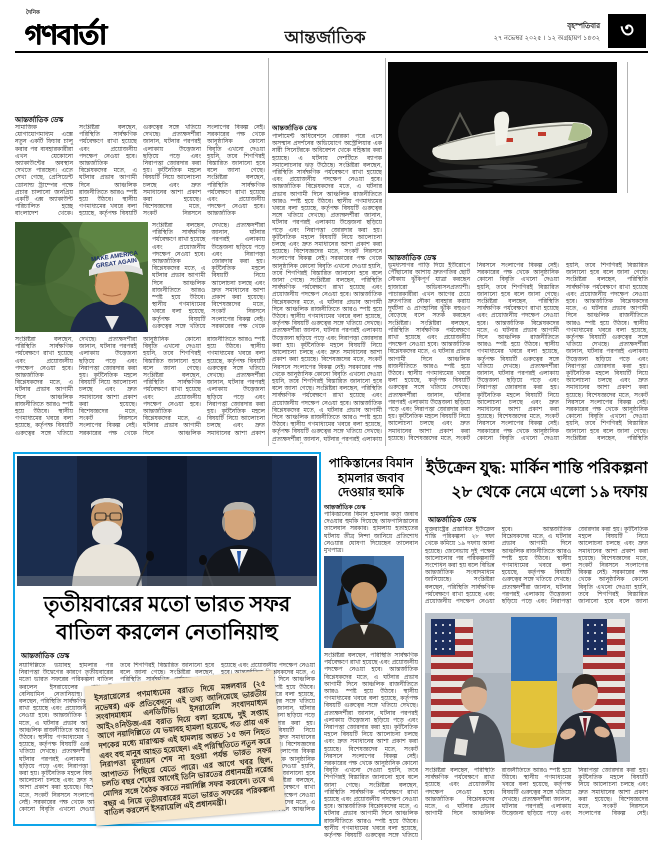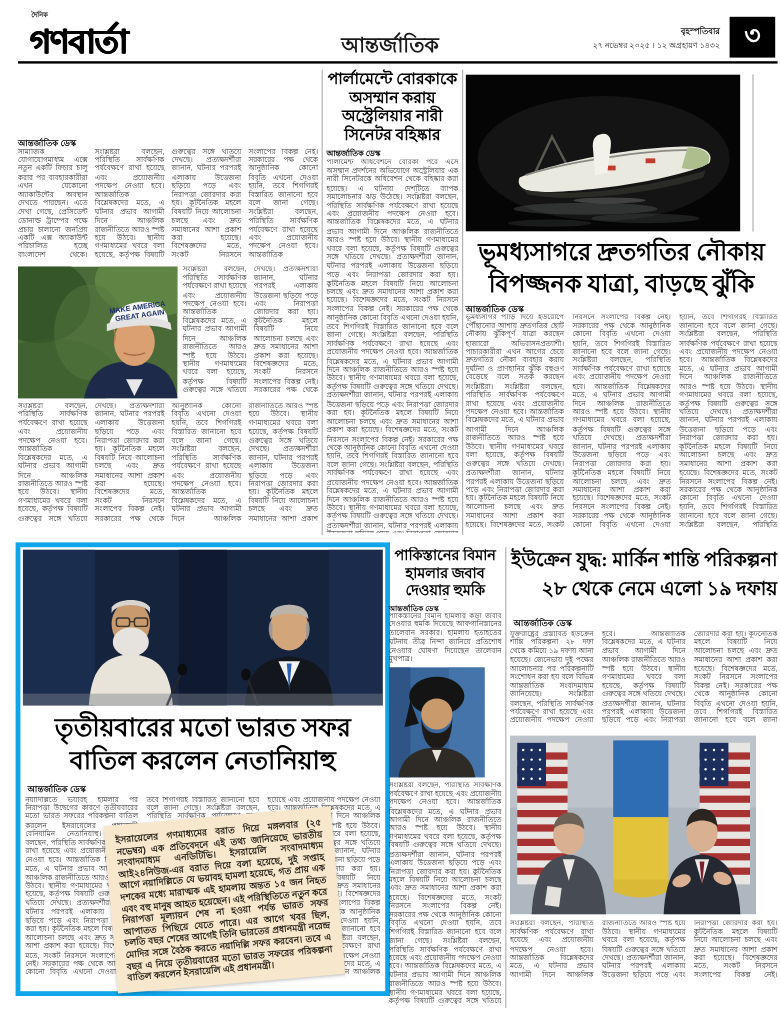--- a/index.html
+++ b/index.html
@@ -11,21 +11,21 @@
   .bt{font-size:6px;line-height:7.2px;text-align:justify;color:#2e2e2e;overflow:hidden;}
   .cols2{column-count:2;column-gap:6px;}
   .cols3{column-count:3;column-gap:7px;}
   .cols4{column-count:4;column-gap:6px;}
   .vrule{width:1px;background:#b3b3b3;}
   .hrule{background:#000;}
   .logo{font-weight:bold;letter-spacing:-1px;font-size:27px;color:#000;
         text-shadow:0.6px 0 #000,-0.6px 0 #000,0 0.4px #000;}
   .badge{background:#000;color:#fff;display:flex;align-items:center;justify-content:center;
          font-size:21px;font-weight:bold;}
-  .boxed{border:4px solid #0ea5e9;}
+  .boxed{border:2px solid #0ea5e9;}
   .pullquote{background:#f6e7cd;transform:rotate(-5deg);padding:8px 9px;
              font-size:7.6px;line-height:9.6px;font-weight:bold;color:#262016;
              text-align:justify;overflow:hidden;box-shadow:0 1px 3px rgba(0,0,0,0.25);}
   svg{display:block;}
 </style>
 </head>
 <body>
 
 <div class="page">
 
@@ -70,21 +70,20 @@
       </g>
     </svg>
   </div>
   <div class="abs bt cols2" style="left:152px;top:222px;width:113px;height:110px;">
     <span>সংশ্লিষ্টরা বলছেন, পরিস্থিতি সার্বক্ষণিক পর্যবেক্ষণে রাখা হয়েছে এবং প্রয়োজনীয় পদক্ষেপ নেওয়া হবে। আন্তর্জাতিক বিশ্লেষকদের মতে, এ ঘটনার প্রভাব আগামী দিনে আঞ্চলিক রাজনীতিতে আরও স্পষ্ট হয়ে উঠবে। স্থানীয় গণমাধ্যমের খবরে বলা হয়েছে, কর্তৃপক্ষ বিষয়টি গুরুত্বের সঙ্গে খতিয়ে দেখছে। প্রত্যক্ষদর্শীরা জানান, ঘটনার পরপরই এলাকায় উত্তেজনা ছড়িয়ে পড়ে এবং নিরাপত্তা জোরদার করা হয়। কূটনৈতিক মহলে বিষয়টি নিয়ে আলোচনা চলছে এবং দ্রুত সমাধানের আশা প্রকাশ করা হয়েছে। বিশেষজ্ঞদের মতে, সংকট নিরসনে সংলাপের বিকল্প নেই। সরকারের পক্ষ থেকে আনুষ্ঠানিক কোনো বিবৃতি এখনো দেওয়া হয়নি, তবে শিগগিরই বিস্তারিত জানানো হবে বলে জানা গেছে। সংশ্লিষ্টরা বলছেন, পরিস্থিতি সার্বক্ষণিক পর্যবেক্ষণে রাখা হয়েছে এবং প্রয়োজনীয় পদক্ষেপ নেওয়া হবে। আন্তর্জাতিক বিশ্লেষকদের মতে, এ ঘটনার প্রভাব আগামী দিনে আঞ্চলিক রাজনীতিতে আরও স্পষ্ট হয়ে উঠবে। স্থানীয় গণমাধ্যমের খবরে বলা হয়েছে, কর্তৃপক্ষ বিষয়টি গুরুত্বের সঙ্গে খতিয়ে দেখছে। প্রত্যক্ষদর্শীরা জানান, ঘটনার পরপরই এলাকায় উত্তেজনা ছড়িয়ে পড়ে এবং নিরাপত্তা জোরদার করা হয়। কূটনৈতিক মহলে বিষয়টি নিয়ে আলোচনা চলছে এবং দ্রুত সমাধানের আশা প্রকাশ করা হয়েছে। বিশেষজ্ঞদের মতে, সংকট নিরসনে সংলাপের বিকল্প নেই। সরকারের পক্ষ থেকে আনুষ্ঠানিক কোনো বিবৃতি এখনো দেওয়া হয়নি, তবে শিগগিরই বিস্তারিত জানানো হবে বলে জানা গেছে।</span>
   </div>
   <div class="abs bt cols4" style="left:15px;top:336px;width:250px;height:108px;">
     <span>সংশ্লিষ্টরা বলছেন, পরিস্থিতি সার্বক্ষণিক পর্যবেক্ষণে রাখা হয়েছে এবং প্রয়োজনীয় পদক্ষেপ নেওয়া হবে। আন্তর্জাতিক বিশ্লেষকদের মতে, এ ঘটনার প্রভাব আগামী দিনে আঞ্চলিক রাজনীতিতে আরও স্পষ্ট হয়ে উঠবে। স্থানীয় গণমাধ্যমের খবরে বলা হয়েছে, কর্তৃপক্ষ বিষয়টি গুরুত্বের সঙ্গে খতিয়ে দেখছে। প্রত্যক্ষদর্শীরা জানান, ঘটনার পরপরই এলাকায় উত্তেজনা ছড়িয়ে পড়ে এবং নিরাপত্তা জোরদার করা হয়। কূটনৈতিক মহলে বিষয়টি নিয়ে আলোচনা চলছে এবং দ্রুত সমাধানের আশা প্রকাশ করা হয়েছে। বিশেষজ্ঞদের মতে, সংকট নিরসনে সংলাপের বিকল্প নেই। সরকারের পক্ষ থেকে আনুষ্ঠানিক কোনো বিবৃতি এখনো দেওয়া হয়নি, তবে শিগগিরই বিস্তারিত জানানো হবে বলে জানা গেছে। সংশ্লিষ্টরা বলছেন, পরিস্থিতি সার্বক্ষণিক পর্যবেক্ষণে রাখা হয়েছে এবং প্রয়োজনীয় পদক্ষেপ নেওয়া হবে। আন্তর্জাতিক বিশ্লেষকদের মতে, এ ঘটনার প্রভাব আগামী দিনে আঞ্চলিক রাজনীতিতে আরও স্পষ্ট হয়ে উঠবে। স্থানীয় গণমাধ্যমের খবরে বলা হয়েছে, কর্তৃপক্ষ বিষয়টি গুরুত্বের সঙ্গে খতিয়ে দেখছে। প্রত্যক্ষদর্শীরা জানান, ঘটনার পরপরই এলাকায় উত্তেজনা ছড়িয়ে পড়ে এবং নিরাপত্তা জোরদার করা হয়। কূটনৈতিক মহলে বিষয়টি নিয়ে আলোচনা চলছে এবং দ্রুত সমাধানের আশা প্রকাশ করা হয়েছে। বিশেষজ্ঞদের মতে, সংকট নিরসনে সংলাপের বিকল্প নেই। সরকারের পক্ষ থেকে আনুষ্ঠানিক কোনো বিবৃতি এখনো দেওয়া হয়নি, তবে শিগগিরই বিস্তারিত জানানো হবে বলে জানা গেছে। সংশ্লিষ্টরা বলছেন, পরিস্থিতি সার্বক্ষণিক পর্যবেক্ষণে রাখা হয়েছে এবং প্রয়োজনীয় পদক্ষেপ নেওয়া হবে। আন্তর্জাতিক বিশ্লেষকদের মতে, এ ঘটনার প্রভাব আগামী দিনে আঞ্চলিক রাজনীতিতে আরও স্পষ্ট হয়ে উঠবে। স্থানীয় গণমাধ্যমের খবরে বলা হয়েছে, কর্তৃপক্ষ বিষয়টি গুরুত্বের সঙ্গে খতিয়ে দেখছে। প্রত্যক্ষদর্শীরা জানান, ঘটনার পরপরই এলাকায় উত্তেজনা ছড়িয়ে পড়ে এবং নিরাপত্তা জোরদার করা হয়। কূটনৈতিক মহলে বিষয়টি নিয়ে আলোচনা চলছে এবং দ্রুত সমাধানের আশা প্রকাশ করা হয়েছে। বিশেষজ্ঞদের মতে, সংকট নিরসনে সংলাপের বিকল্প নেই। সরকারের পক্ষ থেকে আনুষ্ঠানিক কোনো বিবৃতি এখনো দেওয়া হয়নি, তবে শিগগিরই বিস্তারিত জানানো হবে বলে জানা গেছে।</span>
   </div>
 
-  <div class="abs hl" style="left:272px;top:58px;width:110px;height:62px;font-size:13px;line-height:15.5px;">পার্লামেন্টে বোরকাকে অসম্মান করায় অস্ট্রেলিয়ার নারী সিনেটর বহিষ্কার</div>
   <div class="abs by" style="left:272px;top:123px;font-size:6.5px;">আন্তর্জাতিক ডেস্ক</div>
   <div class="abs bt" style="left:272px;top:133px;width:110px;height:311px;">
     <span>পার্লামেন্ট অধিবেশনে বোরকা পরে এসে অসম্মান প্রদর্শনের অভিযোগে অস্ট্রেলিয়ার এক নারী সিনেটরকে অধিবেশন থেকে বহিষ্কার করা হয়েছে। এ ঘটনায় দেশটিতে ব্যাপক সমালোচনার ঝড় উঠেছে।</span>
     <span>সংশ্লিষ্টরা বলছেন, পরিস্থিতি সার্বক্ষণিক পর্যবেক্ষণে রাখা হয়েছে এবং প্রয়োজনীয় পদক্ষেপ নেওয়া হবে। আন্তর্জাতিক বিশ্লেষকদের মতে, এ ঘটনার প্রভাব আগামী দিনে আঞ্চলিক রাজনীতিতে আরও স্পষ্ট হয়ে উঠবে। স্থানীয় গণমাধ্যমের খবরে বলা হয়েছে, কর্তৃপক্ষ বিষয়টি গুরুত্বের সঙ্গে খতিয়ে দেখছে। প্রত্যক্ষদর্শীরা জানান, ঘটনার পরপরই এলাকায় উত্তেজনা ছড়িয়ে পড়ে এবং নিরাপত্তা জোরদার করা হয়। কূটনৈতিক মহলে বিষয়টি নিয়ে আলোচনা চলছে এবং দ্রুত সমাধানের আশা প্রকাশ করা হয়েছে। বিশেষজ্ঞদের মতে, সংকট নিরসনে সংলাপের বিকল্প নেই। সরকারের পক্ষ থেকে আনুষ্ঠানিক কোনো বিবৃতি এখনো দেওয়া হয়নি, তবে শিগগিরই বিস্তারিত জানানো হবে বলে জানা গেছে। সংশ্লিষ্টরা বলছেন, পরিস্থিতি সার্বক্ষণিক পর্যবেক্ষণে রাখা হয়েছে এবং প্রয়োজনীয় পদক্ষেপ নেওয়া হবে। আন্তর্জাতিক বিশ্লেষকদের মতে, এ ঘটনার প্রভাব আগামী দিনে আঞ্চলিক রাজনীতিতে আরও স্পষ্ট হয়ে উঠবে। স্থানীয় গণমাধ্যমের খবরে বলা হয়েছে, কর্তৃপক্ষ বিষয়টি গুরুত্বের সঙ্গে খতিয়ে দেখছে। প্রত্যক্ষদর্শীরা জানান, ঘটনার পরপরই এলাকায় উত্তেজনা ছড়িয়ে পড়ে এবং নিরাপত্তা জোরদার করা হয়। কূটনৈতিক মহলে বিষয়টি নিয়ে আলোচনা চলছে এবং দ্রুত সমাধানের আশা প্রকাশ করা হয়েছে। বিশেষজ্ঞদের মতে, সংকট নিরসনে সংলাপের বিকল্প নেই। সরকারের পক্ষ থেকে আনুষ্ঠানিক কোনো বিবৃতি এখনো দেওয়া হয়নি, তবে শিগগিরই বিস্তারিত জানানো হবে বলে জানা গেছে। সংশ্লিষ্টরা বলছেন, পরিস্থিতি সার্বক্ষণিক পর্যবেক্ষণে রাখা হয়েছে এবং প্রয়োজনীয় পদক্ষেপ নেওয়া হবে। আন্তর্জাতিক বিশ্লেষকদের মতে, এ ঘটনার প্রভাব আগামী দিনে আঞ্চলিক রাজনীতিতে আরও স্পষ্ট হয়ে উঠবে। স্থানীয় গণমাধ্যমের খবরে বলা হয়েছে, কর্তৃপক্ষ বিষয়টি গুরুত্বের সঙ্গে খতিয়ে দেখছে। প্রত্যক্ষদর্শীরা জানান, ঘটনার পরপরই এলাকায় উত্তেজনা ছড়িয়ে পড়ে এবং নিরাপত্তা জোরদার করা হয়। কূটনৈতিক মহলে বিষয়টি নিয়ে আলোচনা চলছে এবং দ্রুত সমাধানের আশা প্রকাশ করা হয়েছে। বিশেষজ্ঞদের মতে, সংকট নিরসনে সংলাপের বিকল্প নেই। সরকারের পক্ষ থেকে আনুষ্ঠানিক কোনো বিবৃতি এখনো দেওয়া হয়নি, তবে শিগগিরই বিস্তারিত জানানো হবে বলে জানা গেছে। সংশ্লিষ্টরা বলছেন, পরিস্থিতি সার্বক্ষণিক পর্যবেক্ষণে রাখা হয়েছে এবং প্রয়োজনীয় পদক্ষেপ নেওয়া হবে। আন্তর্জাতিক বিশ্লেষকদের মতে, এ ঘটনার প্রভাব আগামী দিনে আঞ্চলিক রাজনীতিতে আরও স্পষ্ট হয়ে উঠবে। স্থানীয় গণমাধ্যমের খবরে বলা হয়েছে, কর্তৃপক্ষ বিষয়টি গুরুত্বের সঙ্গে খতিয়ে দেখছে। প্রত্যক্ষদর্শীরা জানান, ঘটনার পরপরই এলাকায় উত্তেজনা ছড়িয়ে পড়ে এবং নিরাপত্তা জোরদার করা হয়। কূটনৈতিক মহলে বিষয়টি নিয়ে আলোচনা চলছে এবং দ্রুত সমাধানের আশা প্রকাশ করা হয়েছে। বিশেষজ্ঞদের মতে, সংকট নিরসনে সংলাপের বিকল্প নেই। সরকারের পক্ষ থেকে আনুষ্ঠানিক কোনো বিবৃতি এখনো দেওয়া হয়নি, তবে শিগগিরই বিস্তারিত জানানো হবে বলে জানা গেছে। সংশ্লিষ্টরা বলছেন, পরিস্থিতি সার্বক্ষণিক পর্যবেক্ষণে রাখা হয়েছে এবং প্রয়োজনীয় পদক্ষেপ নেওয়া হবে। আন্তর্জাতিক বিশ্লেষকদের মতে, এ ঘটনার প্রভাব আগামী দিনে আঞ্চলিক রাজনীতিতে আরও স্পষ্ট হয়ে উঠবে। স্থানীয় গণমাধ্যমের খবরে বলা হয়েছে, কর্তৃপক্ষ বিষয়টি গুরুত্বের সঙ্গে খতিয়ে দেখছে। প্রত্যক্ষদর্শীরা জানান, ঘটনার পরপরই এলাকায় উত্তেজনা ছড়িয়ে পড়ে এবং নিরাপত্তা জোরদার করা হয়। কূটনৈতিক মহলে বিষয়টি নিয়ে আলোচনা চলছে এবং দ্রুত সমাধানের আশা প্রকাশ করা হয়েছে। বিশেষজ্ঞদের মতে, সংকট নিরসনে সংলাপের বিকল্প নেই। সরকারের পক্ষ থেকে আনুষ্ঠানিক কোনো বিবৃতি এখনো দেওয়া হয়নি, তবে শিগগিরই বিস্তারিত জানানো হবে বলে জানা গেছে।</span>
   </div>
 
   <div class="abs" style="left:388px;top:62px;width:229px;height:131px;">
     <svg width="229" height="131" viewBox="0 0 229 131">
       <rect width="229" height="131" fill="#050505"></rect>
       <ellipse cx="115" cy="70" rx="105" ry="52" fill="#141414"></ellipse>
@@ -95,21 +94,20 @@
       <rect x="150" y="70" width="8" height="4" fill="#c23b2e"></rect>
       <rect x="118" y="76" width="7" height="4" fill="#c23b2e"></rect>
       <path d="M112,50 C118,48 122,52 121,60 L118,82 L108,84 L106,60 C106,54 108,51 112,50 Z" fill="#f2f2ea"></path>
       <path d="M48,96 C90,104 160,92 200,80 L198,86 C160,98 92,108 52,100 Z" fill="#2a2a26"></path>
       <ellipse cx="100" cy="112" rx="60" ry="5" fill="#9aa0a0" opacity="0.22"></ellipse>
       <ellipse cx="150" cy="120" rx="45" ry="4" fill="#9aa0a0" opacity="0.16"></ellipse>
       <ellipse cx="70" cy="124" rx="35" ry="3" fill="#9aa0a0" opacity="0.14"></ellipse>
       <ellipse cx="120" cy="105" rx="30" ry="2.5" fill="#c5c9c4" opacity="0.25"></ellipse>
     </svg>
   </div>
-  <div class="abs hl" style="left:388px;top:198px;width:260px;height:52px;font-size:20px;line-height:26px;">ভূমধ্যসাগরে দ্রুতগতির নৌকায় বিপজ্জনক যাত্রা, বাড়ছে ঝুঁকি</div>
   <div class="abs by" style="left:388px;top:252px;">আন্তর্জাতিক ডেস্ক</div>
   <div class="abs bt cols3" style="left:388px;top:262px;width:260px;height:182px;">
     <span>ভূমধ্যসাগর পাড়ি দিয়ে ইউরোপে পৌঁছানোর আশায় দ্রুতগতির ছোট নৌকায় ঝুঁকিপূর্ণ যাত্রা করছেন হাজারো অভিবাসনপ্রত্যাশী। পাচারকারীরা এখন আগের চেয়ে দ্রুতগতির নৌকা ব্যবহার করায় দুর্ঘটনা ও প্রাণহানির ঝুঁকি বহুগুণ বেড়েছে বলে সতর্ক করছেন সংশ্লিষ্টরা।</span>
     <span>সংশ্লিষ্টরা বলছেন, পরিস্থিতি সার্বক্ষণিক পর্যবেক্ষণে রাখা হয়েছে এবং প্রয়োজনীয় পদক্ষেপ নেওয়া হবে। আন্তর্জাতিক বিশ্লেষকদের মতে, এ ঘটনার প্রভাব আগামী দিনে আঞ্চলিক রাজনীতিতে আরও স্পষ্ট হয়ে উঠবে। স্থানীয় গণমাধ্যমের খবরে বলা হয়েছে, কর্তৃপক্ষ বিষয়টি গুরুত্বের সঙ্গে খতিয়ে দেখছে। প্রত্যক্ষদর্শীরা জানান, ঘটনার পরপরই এলাকায় উত্তেজনা ছড়িয়ে পড়ে এবং নিরাপত্তা জোরদার করা হয়। কূটনৈতিক মহলে বিষয়টি নিয়ে আলোচনা চলছে এবং দ্রুত সমাধানের আশা প্রকাশ করা হয়েছে। বিশেষজ্ঞদের মতে, সংকট নিরসনে সংলাপের বিকল্প নেই। সরকারের পক্ষ থেকে আনুষ্ঠানিক কোনো বিবৃতি এখনো দেওয়া হয়নি, তবে শিগগিরই বিস্তারিত জানানো হবে বলে জানা গেছে। সংশ্লিষ্টরা বলছেন, পরিস্থিতি সার্বক্ষণিক পর্যবেক্ষণে রাখা হয়েছে এবং প্রয়োজনীয় পদক্ষেপ নেওয়া হবে। আন্তর্জাতিক বিশ্লেষকদের মতে, এ ঘটনার প্রভাব আগামী দিনে আঞ্চলিক রাজনীতিতে আরও স্পষ্ট হয়ে উঠবে। স্থানীয় গণমাধ্যমের খবরে বলা হয়েছে, কর্তৃপক্ষ বিষয়টি গুরুত্বের সঙ্গে খতিয়ে দেখছে। প্রত্যক্ষদর্শীরা জানান, ঘটনার পরপরই এলাকায় উত্তেজনা ছড়িয়ে পড়ে এবং নিরাপত্তা জোরদার করা হয়। কূটনৈতিক মহলে বিষয়টি নিয়ে আলোচনা চলছে এবং দ্রুত সমাধানের আশা প্রকাশ করা হয়েছে। বিশেষজ্ঞদের মতে, সংকট নিরসনে সংলাপের বিকল্প নেই। সরকারের পক্ষ থেকে আনুষ্ঠানিক কোনো বিবৃতি এখনো দেওয়া হয়নি, তবে শিগগিরই বিস্তারিত জানানো হবে বলে জানা গেছে। সংশ্লিষ্টরা বলছেন, পরিস্থিতি সার্বক্ষণিক পর্যবেক্ষণে রাখা হয়েছে এবং প্রয়োজনীয় পদক্ষেপ নেওয়া হবে। আন্তর্জাতিক বিশ্লেষকদের মতে, এ ঘটনার প্রভাব আগামী দিনে আঞ্চলিক রাজনীতিতে আরও স্পষ্ট হয়ে উঠবে। স্থানীয় গণমাধ্যমের খবরে বলা হয়েছে, কর্তৃপক্ষ বিষয়টি গুরুত্বের সঙ্গে খতিয়ে দেখছে। প্রত্যক্ষদর্শীরা জানান, ঘটনার পরপরই এলাকায় উত্তেজনা ছড়িয়ে পড়ে এবং নিরাপত্তা জোরদার করা হয়। কূটনৈতিক মহলে বিষয়টি নিয়ে আলোচনা চলছে এবং দ্রুত সমাধানের আশা প্রকাশ করা হয়েছে। বিশেষজ্ঞদের মতে, সংকট নিরসনে সংলাপের বিকল্প নেই। সরকারের পক্ষ থেকে আনুষ্ঠানিক কোনো বিবৃতি এখনো দেওয়া হয়নি, তবে শিগগিরই বিস্তারিত জানানো হবে বলে জানা গেছে। সংশ্লিষ্টরা বলছেন, পরিস্থিতি সার্বক্ষণিক পর্যবেক্ষণে রাখা হয়েছে এবং প্রয়োজনীয় পদক্ষেপ নেওয়া হবে। আন্তর্জাতিক বিশ্লেষকদের মতে, এ ঘটনার প্রভাব আগামী দিনে আঞ্চলিক রাজনীতিতে আরও স্পষ্ট হয়ে উঠবে। স্থানীয় গণমাধ্যমের খবরে বলা হয়েছে, কর্তৃপক্ষ বিষয়টি গুরুত্বের সঙ্গে খতিয়ে দেখছে। প্রত্যক্ষদর্শীরা জানান, ঘটনার পরপরই এলাকায় উত্তেজনা ছড়িয়ে পড়ে এবং নিরাপত্তা জোরদার করা হয়। কূটনৈতিক মহলে বিষয়টি নিয়ে আলোচনা চলছে এবং দ্রুত সমাধানের আশা প্রকাশ করা হয়েছে। বিশেষজ্ঞদের মতে, সংকট নিরসনে সংলাপের বিকল্প নেই। সরকারের পক্ষ থেকে আনুষ্ঠানিক কোনো বিবৃতি এখনো দেওয়া হয়নি, তবে শিগগিরই বিস্তারিত জানানো হবে বলে জানা গেছে। সংশ্লিষ্টরা বলছেন, পরিস্থিতি সার্বক্ষণিক পর্যবেক্ষণে রাখা হয়েছে এবং প্রয়োজনীয় পদক্ষেপ নেওয়া হবে। আন্তর্জাতিক বিশ্লেষকদের মতে, এ ঘটনার প্রভাব আগামী দিনে আঞ্চলিক রাজনীতিতে আরও স্পষ্ট হয়ে উঠবে। স্থানীয় গণমাধ্যমের খবরে বলা হয়েছে, কর্তৃপক্ষ বিষয়টি গুরুত্বের সঙ্গে খতিয়ে দেখছে। প্রত্যক্ষদর্শীরা জানান, ঘটনার পরপরই এলাকায় উত্তেজনা ছড়িয়ে পড়ে এবং নিরাপত্তা জোরদার করা হয়। কূটনৈতিক মহলে বিষয়টি নিয়ে আলোচনা চলছে এবং দ্রুত সমাধানের আশা প্রকাশ করা হয়েছে। বিশেষজ্ঞদের মতে, সংকট নিরসনে সংলাপের বিকল্প নেই। সরকারের পক্ষ থেকে আনুষ্ঠানিক কোনো বিবৃতি এখনো দেওয়া হয়নি, তবে শিগগিরই বিস্তারিত জানানো হবে বলে জানা গেছে।</span>
   </div>
 
   <div class="abs boxed" style="left:13px;top:452px;width:304px;height:370px;">
     <div class="abs" style="left:2px;top:2px;width:300px;height:130px;">
       <svg width="300" height="130" viewBox="0 0 300 130">
         <rect width="300" height="130" fill="#16233d"></rect>

